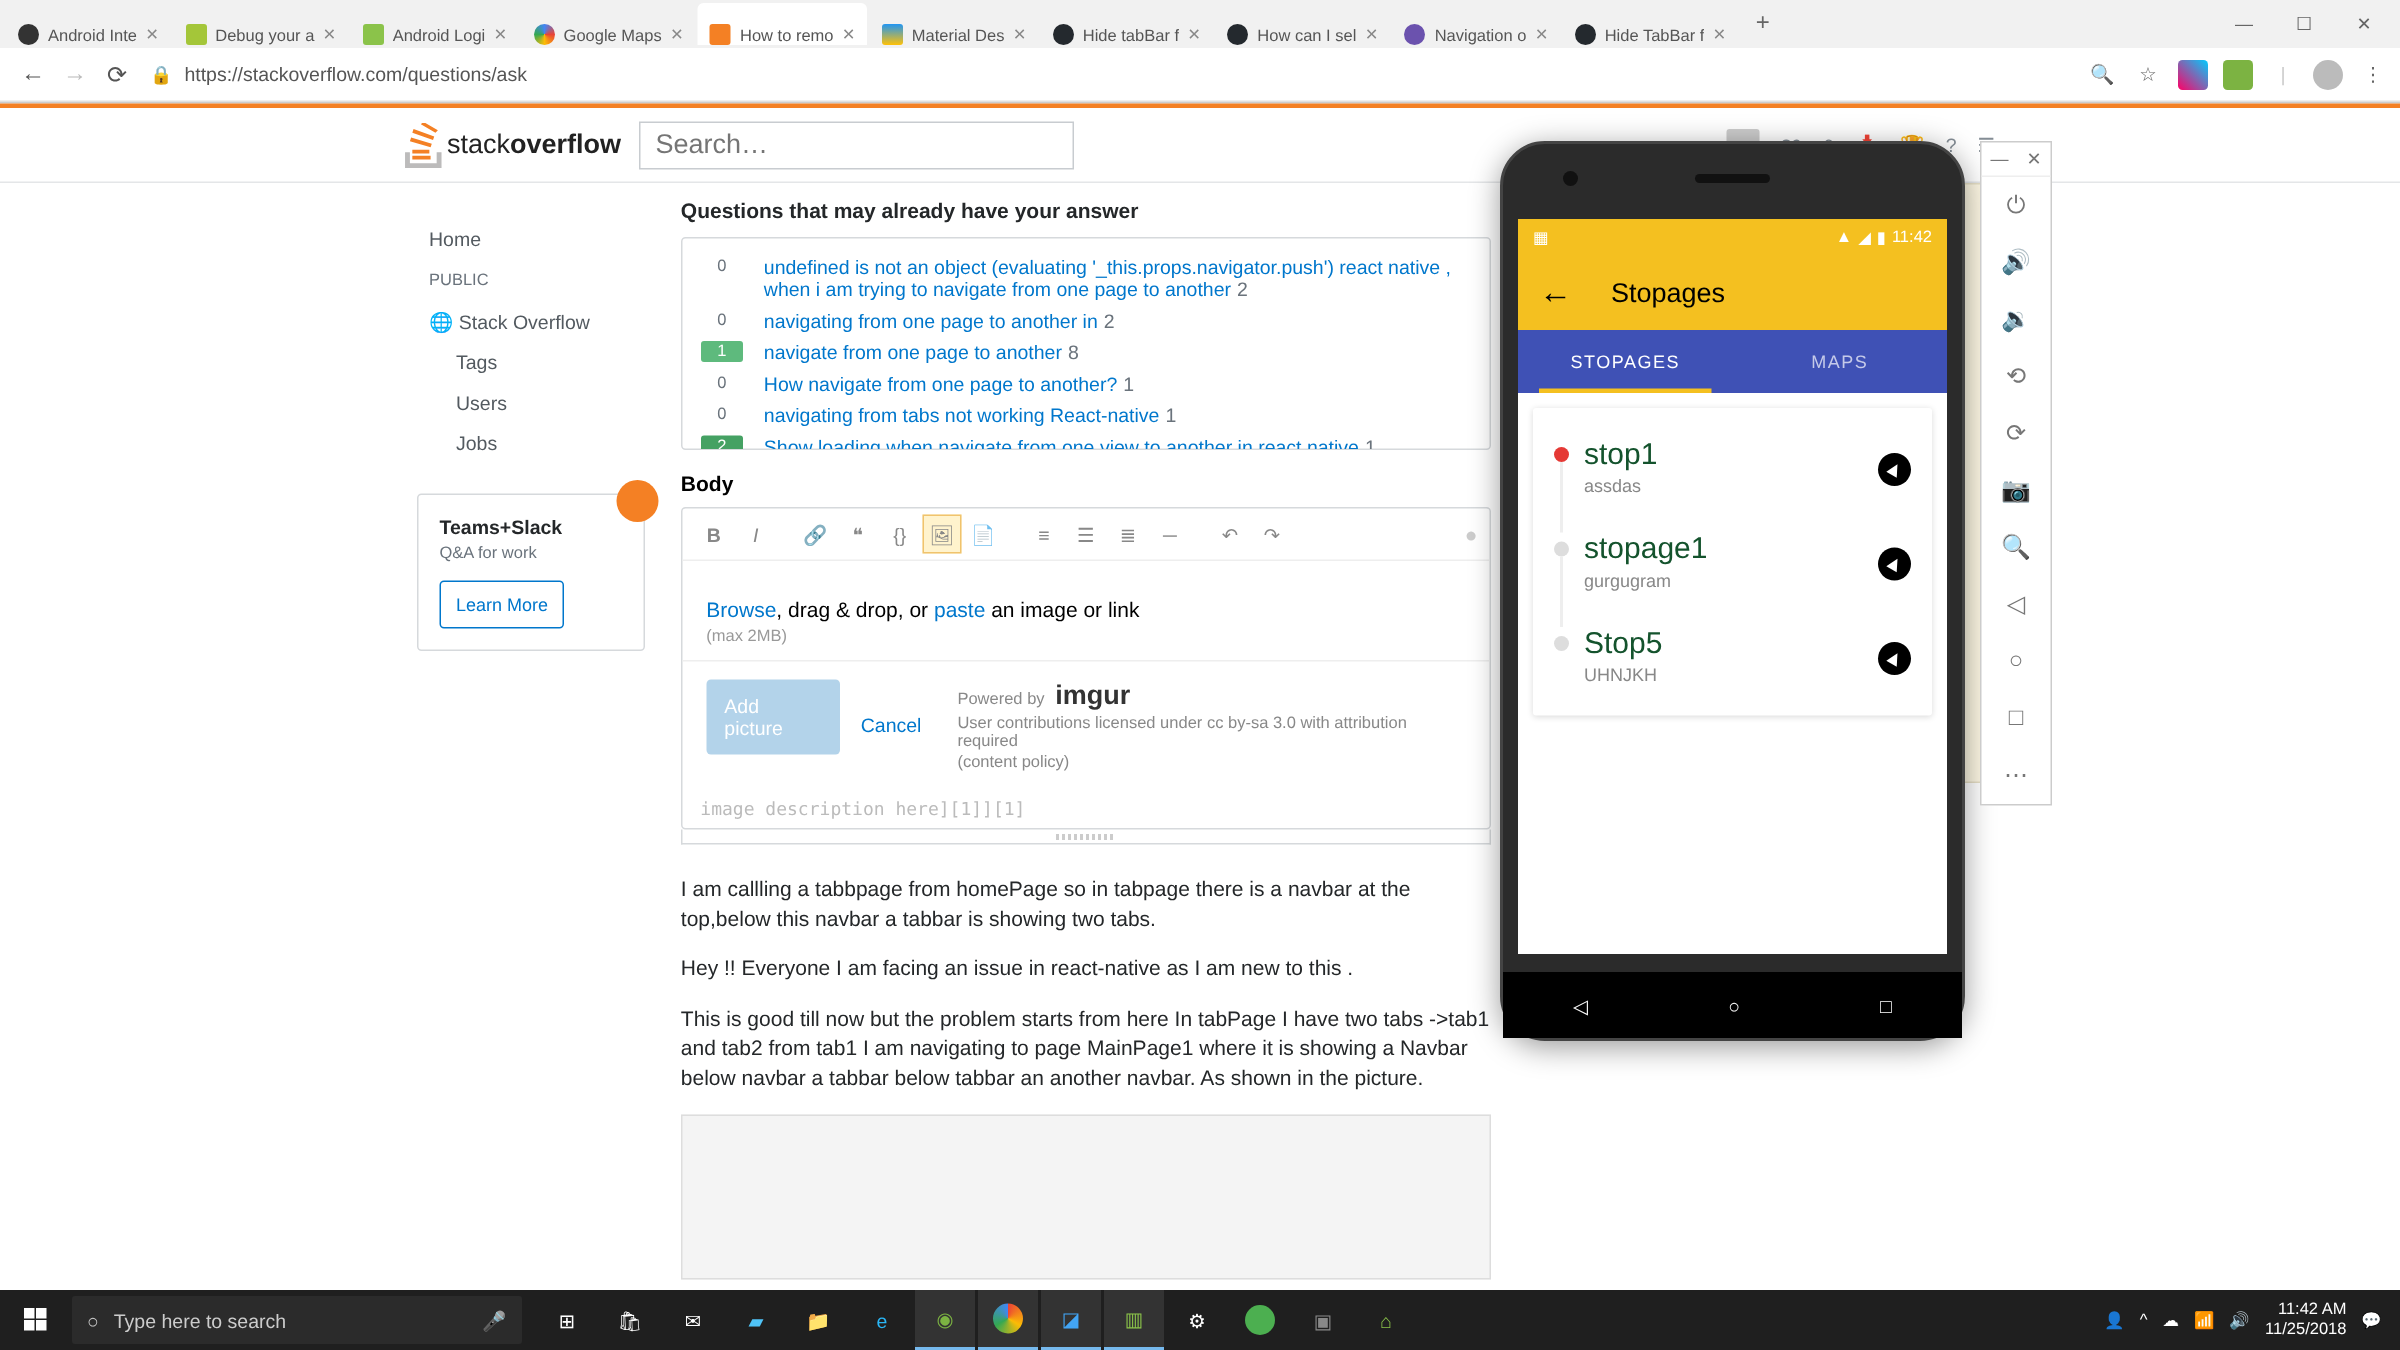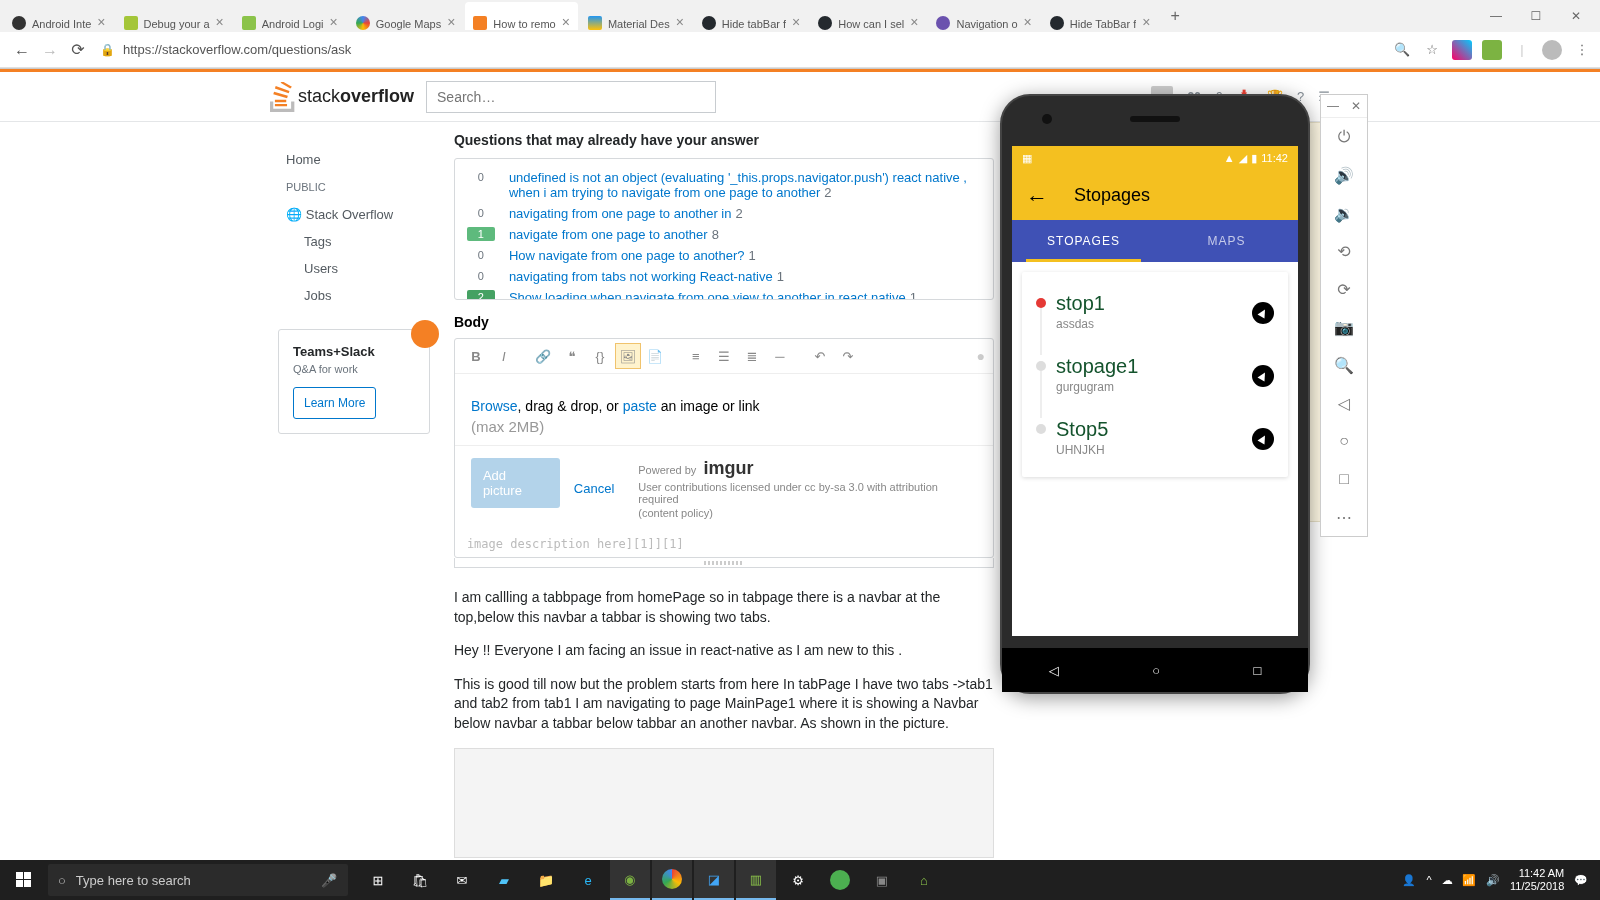--- a/index.html
+++ b/index.html
@@ -29,21 +29,21 @@
 .so-divider { height: 3px; background: #f48024; }
 
 
 .so-header { height: 50px; border-bottom: 1px solid #e4e6e8; display: flex; align-items: center; padding: 0 12px; }
 .so-header .container { width: 1060px; margin: 0 auto; display: flex; align-items: center; }
 .logo { display: flex; align-items: center; margin-right: 12px; }
 .logo svg { width: 26px; height: 30px; }
 .logo-text { font-size: 18px; color: #222; margin-left: 2px; }
 .logo-text b { font-weight: bold; }
 .search-box { width: 290px; }
-.search-box input { width: 100%; height: 32px; padding: 0 10px; border: 1px solid #c8ccd0; font-size: 14px; }
+.search-box input { width: 100%; height: 32px; padding: 0 10px; border: 1px solid #c8ccd0; font-size: 18px; }
 .so-header-right { margin-left: auto; display: flex; align-items: center; gap: 14px; color: #848d95; font-size: 13px; }
 .rep-badge { display: flex; align-items: center; gap: 4px; font-size: 12px; }
 .avatar { width: 22px; height: 22px; background: #ccc; border-radius: 2px; }
 
 
 .main-content { display: flex; width: 1060px; margin: 0 auto; }
 .sidebar { width: 164px; padding: 24px 0 0 8px; }
 .side-link { display: block; padding: 6px 8px; font-size: 13px; color: #535a60; cursor: pointer; }
 .side-heading { font-size: 11px; color: #6a737c; padding: 8px; text-transform: uppercase; }
 .teams-promo { border: 1px solid #d6d9dc; border-radius: 3px; padding: 14px; margin-top: 20px; position: relative; }
@@ -66,21 +66,21 @@
 .body-label { font-size: 14px; font-weight: bold; margin: 14px 0 8px; }
 .editor { border: 1px solid #d6d9dc; border-radius: 3px; }
 .toolbar { display: flex; align-items: center; padding: 4px 8px; border-bottom: 1px solid #eee; gap: 2px; }
 .toolbar .tb-btn { width: 26px; height: 26px; display: flex; align-items: center; justify-content: center; color: #888; cursor: pointer; font-size: 13px; }
 .toolbar .tb-sep { width: 10px; }
 .toolbar .tb-btn.img-active { background: #fff3cd; border: 1px solid #f0c36d; }
 .toolbar .help { margin-left: auto; color: #ccc; font-size: 14px; }
 
 .drop-area { padding: 24px 16px 10px; font-size: 14px; }
 .drop-area .link { color: #0077cc; }
-.drop-area .hint { font-size: 15px; color: #999; margin-top: 4px; }
+.drop-area .hint { font-size: 11px; color: #999; margin-top: 4px; }
 .upload-footer { display: flex; align-items: flex-start; padding: 12px 16px; border-top: 1px solid #eee; }
 .add-pic-btn { background: #b3d3ea; color: #fff; padding: 10px 12px; border-radius: 3px; font-size: 13px; margin-right: 14px; cursor: pointer; }
 .cancel-link { color: #0077cc; font-size: 13px; align-self: center; cursor: pointer; }
 .imgur-info { margin-left: 24px; font-size: 11px; color: #888; }
 .imgur-info .pb { font-size: 11px; }
 .imgur-info .imgur { font-size: 18px; font-weight: bold; color: #333; margin-left: 4px; }
 .imgur-info .lic { font-size: 11px; color: #888; margin-top: 2px; }
 .imgur-info .lic b { font-weight: normal; }
 
 .grippie { height: 10px; border: 1px solid #d6d9dc; border-top: none; background: repeating-linear-gradient(90deg, #ccc 0 2px, transparent 2px 4px); background-size: 40px 4px; background-position: center; background-repeat: no-repeat; }

